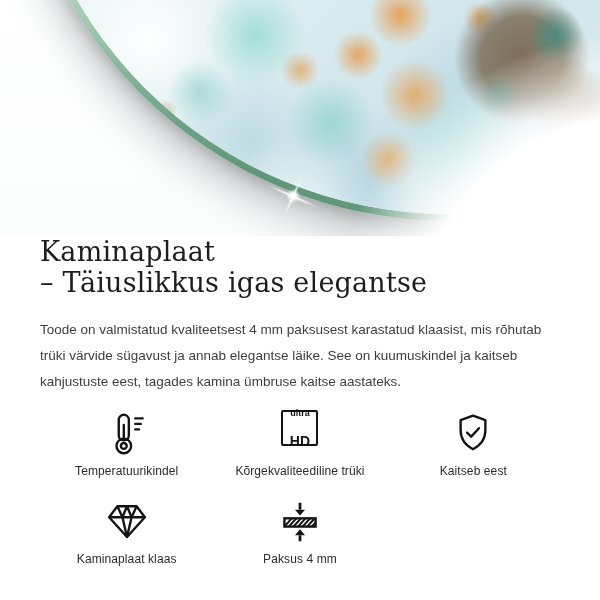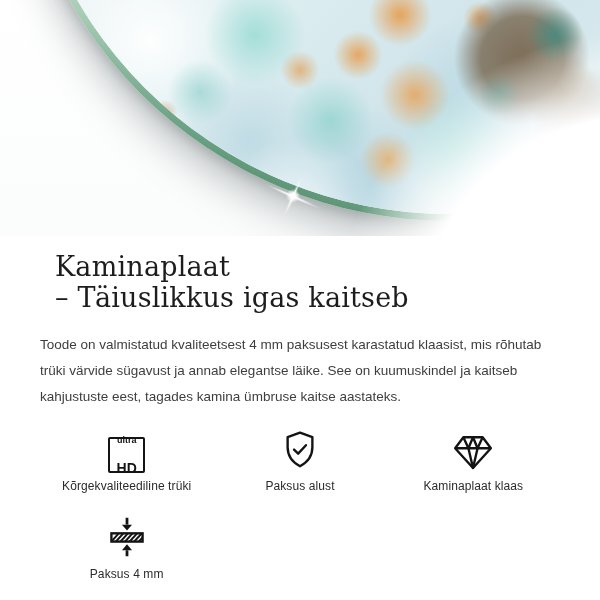--- a/index.html
+++ b/index.html
@@ -64,29 +64,29 @@
     background:radial-gradient(closest-side,#ffffff 30%,rgba(255,255,255,0));
     transform:rotate(24deg);filter:blur(.4px);}
   .sparkle::after{content:'';position:absolute;left:-22px;top:-1.5px;width:44px;height:3px;
     background:radial-gradient(closest-side,#ffffff 30%,rgba(255,255,255,0));
     transform:rotate(114deg);filter:blur(.4px);}
   .sparkle-core{position:absolute;left:-7px;top:-7px;width:14px;height:14px;border-radius:50%;
     background:radial-gradient(circle,#ffffff 25%,rgba(255,255,255,0) 72%);}
 
   
   .content{padding:0 40px;}
-  .page-title{margin:15px;font-family:"DejaVu Serif","Liberation Serif",serif;
+  .page-title{margin:0;font-family:"DejaVu Serif","Liberation Serif",serif;
     font-weight:400;font-size:27px;line-height:31px;color:#1d1d1f;letter-spacing:.2px;}
   .page-title span{display:block;}
   .intro{margin:19px 0 0;max-width:545px;font-size:13.5px;line-height:26px;color:#3e3e40;}
 
   
   .features{margin:15px 0 0;display:grid;grid-template-columns:repeat(3,1fr);row-gap:20px;}
   .feature{display:flex;flex-direction:column;align-items:center;}
-  .ficon{height:48px;display:flex;align-items:flex-end;justify-content:center;}
+  .ficon{height:48px;display:flex;align-items:flex-start;justify-content:center;}
   .ficon svg{display:block;}
   .flabel{margin-top:6px;font-size:12px;color:#2b2b2b;letter-spacing:.1px;}
   .ico{stroke:#141414;fill:none;stroke-width:2.6;}
   .uhd-box{width:33px;height:32px;border:2.5px solid #141414;border-radius:2px;
     display:flex;flex-direction:column;align-items:center;justify-content:center;line-height:1;color:#141414;}
   .uhd-top{font-size:9px;font-weight:700;}
   .uhd-bottom{font-size:14px;font-weight:800;margin-top:16px;}
 </style>
 </head>
 <body>
@@ -98,48 +98,64 @@
   </div>
   <div class="fade-overlay"></div>
   <div class="sparkle">
     <div class="sparkle-core"></div>
   </div>
 </div>
 
 <div class="content">
   <h1 class="page-title">
     <span>Kaminaplaat</span>
-    <span>– Täiuslikkus igas kaitseb</span>
+    <span>– Täiuslikkus igas elegantse</span>
   </h1>
 
   <p class="intro">Toode on valmistatud kvaliteetsest 4 mm paksusest karastatud klaasist, mis rõhutab trüki värvide sügavust ja annab elegantse läike. See on kuumuskindel ja kaitseb kahjustuste eest, tagades kamina ümbruse kaitse aastateks.</p>
 
   <div class="features">
 
+    <div class="feature">
+      <div class="ficon">
+        <svg width="44" height="48" viewBox="0 0 48 48">
+          <g class="ico" stroke-linecap="round">
+            <rect x="15" y="3" width="11" height="28" rx="5.5"></rect>
+            <circle cx="20.5" cy="37" r="8"></circle>
+            <circle cx="20.5" cy="37" r="3.2"></circle>
+            <line x1="20.5" y1="14" x2="20.5" y2="30"></line>
+            <line x1="33" y1="7" x2="41" y2="7"></line>
+            <line x1="33" y1="13" x2="39" y2="13"></line>
+            <line x1="33" y1="19" x2="37" y2="19"></line>
+          </g>
+        </svg>
+      </div>
+      <div class="flabel">Temperatuurikindel</div>
+    </div>
 
     <div class="feature">
       <div class="ficon">
         <div class="uhd-box">
           <span class="uhd-top">ultra</span>
           <span class="uhd-bottom">HD</span>
         </div>
       </div>
       <div class="flabel">Kõrgekvaliteediline trüki</div>
     </div>
 
     <div class="feature">
       <div class="ficon">
         <svg width="44" height="46" viewBox="0 0 48 48">
           <g class="ico" stroke-linecap="round" stroke-linejoin="round">
             <path d="M24 5 L37.5 10 V21 C37.5 30.5 31.5 37.7 24 41.7 C16.5 37.7 10.5 30.5 10.5 21 V10 Z"></path>
             <path d="M17.5 23.5 L22 28 L30.5 18.8"></path>
           </g>
         </svg>
       </div>
-      <div class="flabel">Paksus alust</div>
+      <div class="flabel">Kaitseb eest</div>
     </div>
 
     <div class="feature">
       <div class="ficon">
         <svg width="46" height="44" viewBox="0 0 48 48">
           <g class="ico" stroke-width="2.3" stroke-linejoin="round">
             <path d="M13.5 9 H34.5 L43.5 21 L24 42.5 L4.5 21 Z"></path>
             <path d="M4.5 21 H43.5"></path>
             <path d="M13.5 9 L19 21 L24 42.5 L29 21 L34.5 9"></path>
             <path d="M19 21 L24 9 L29 21"></path>

